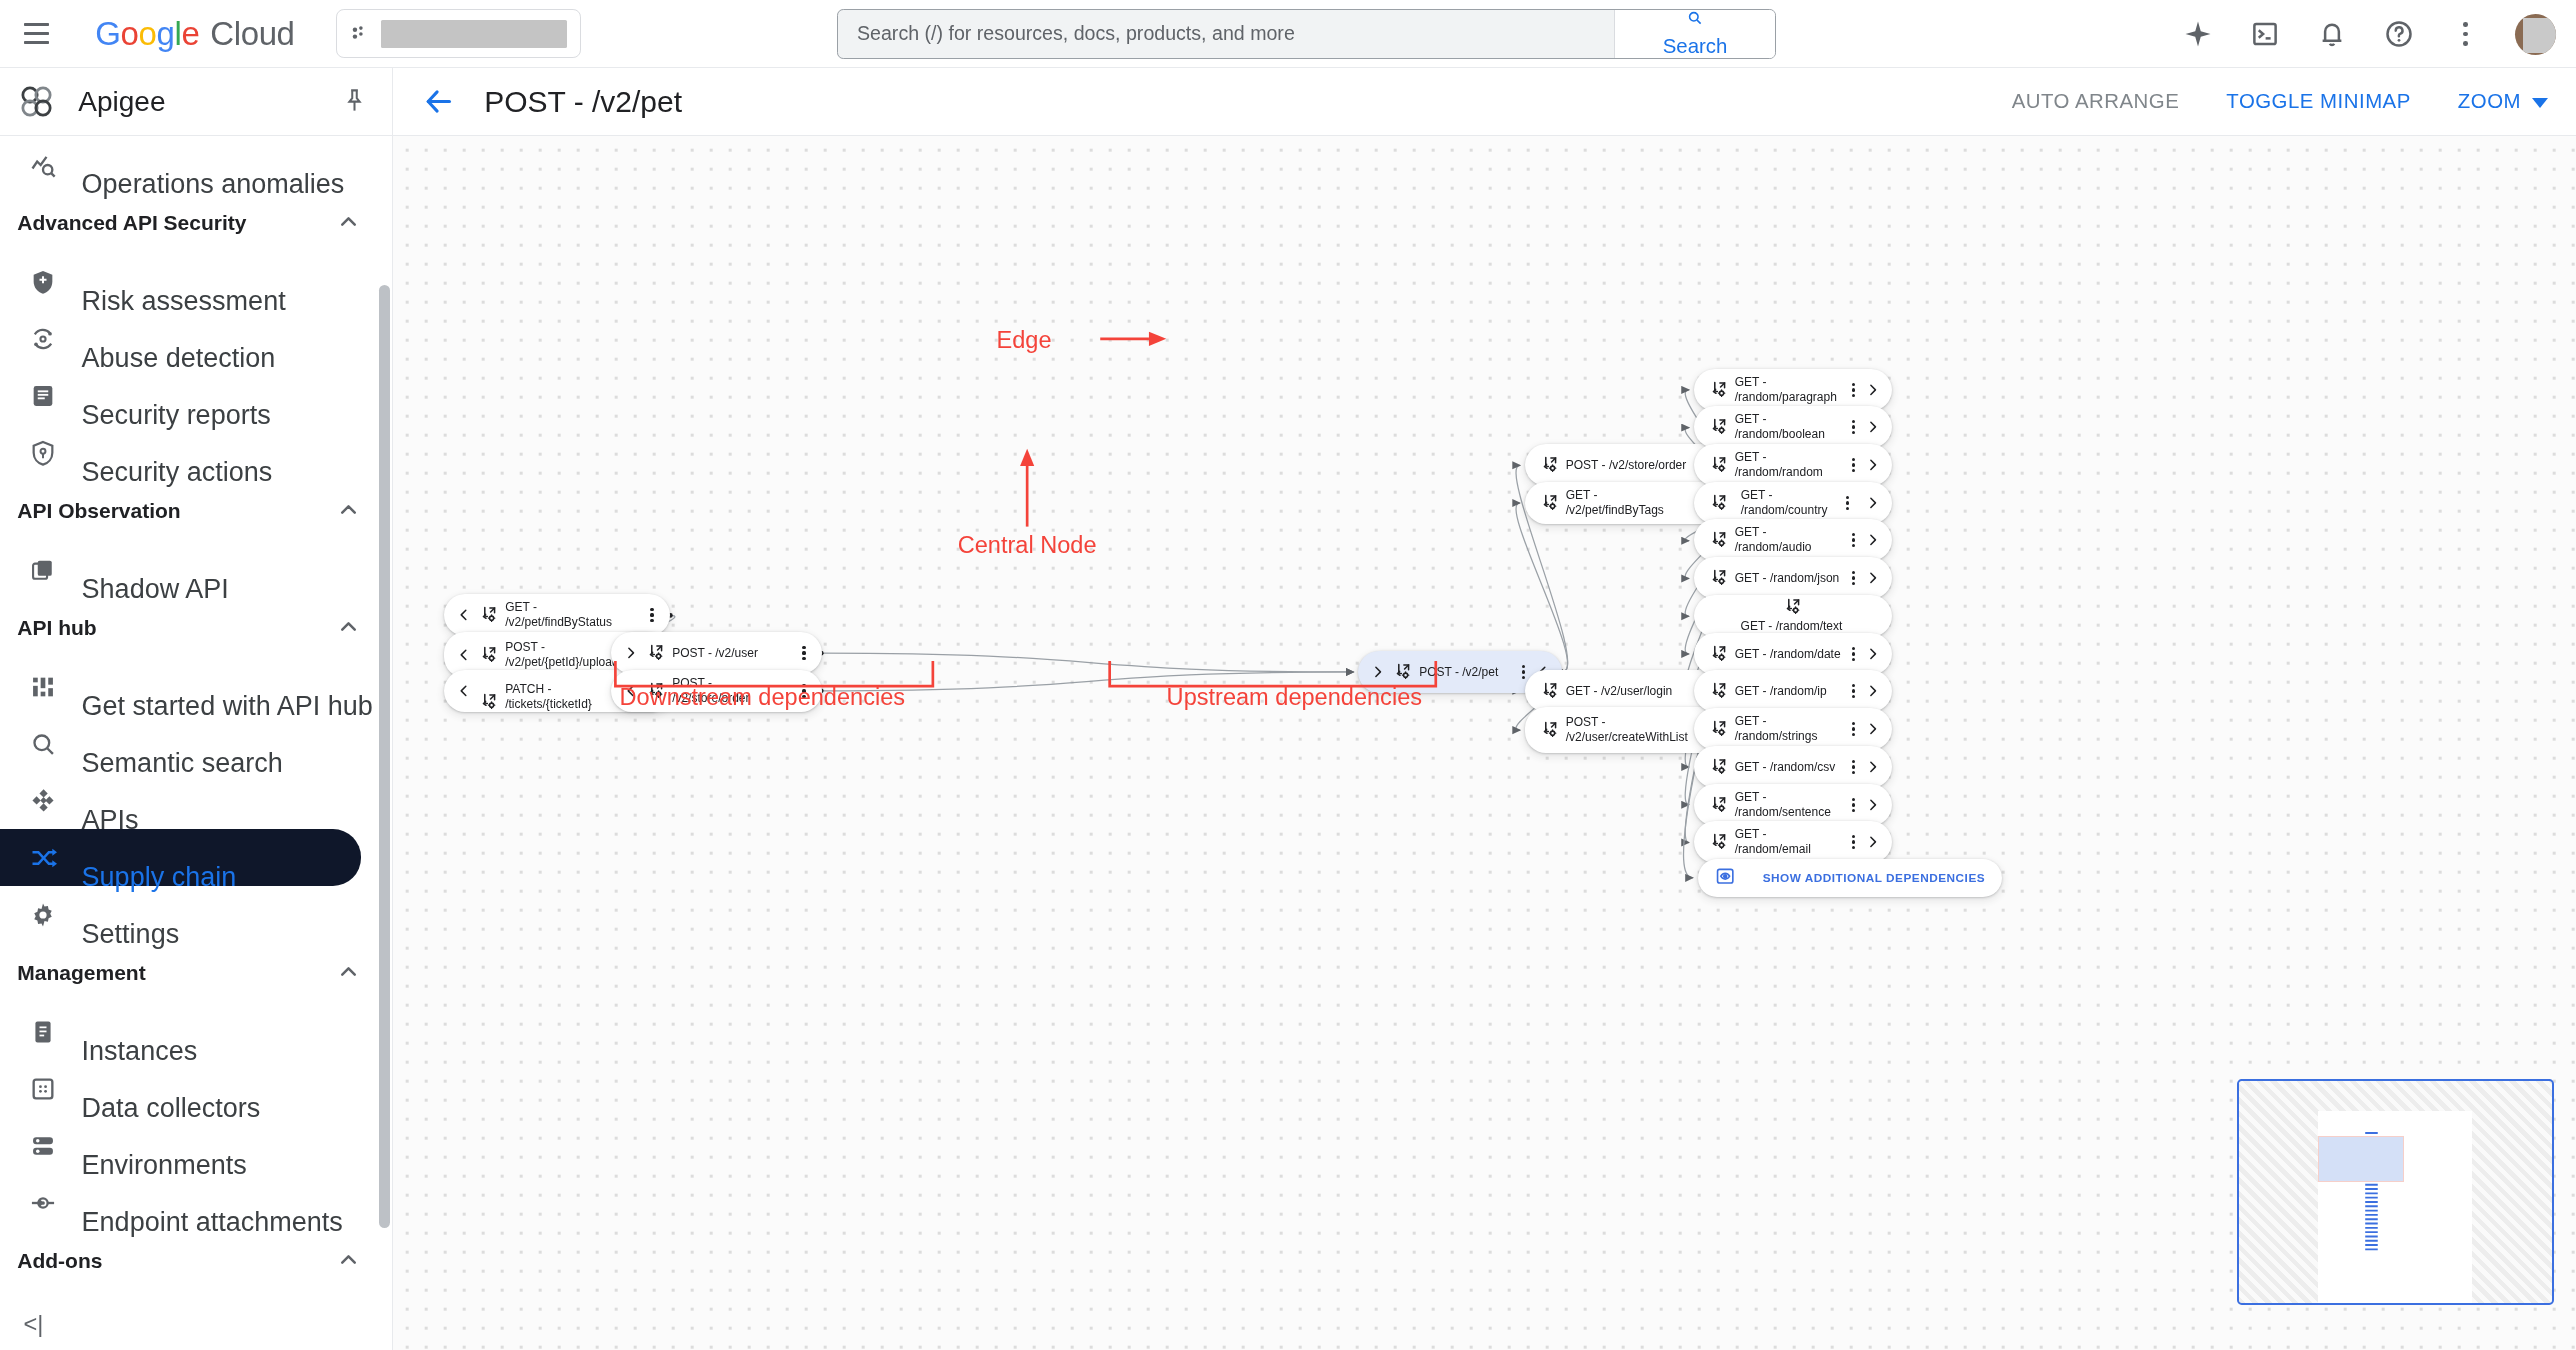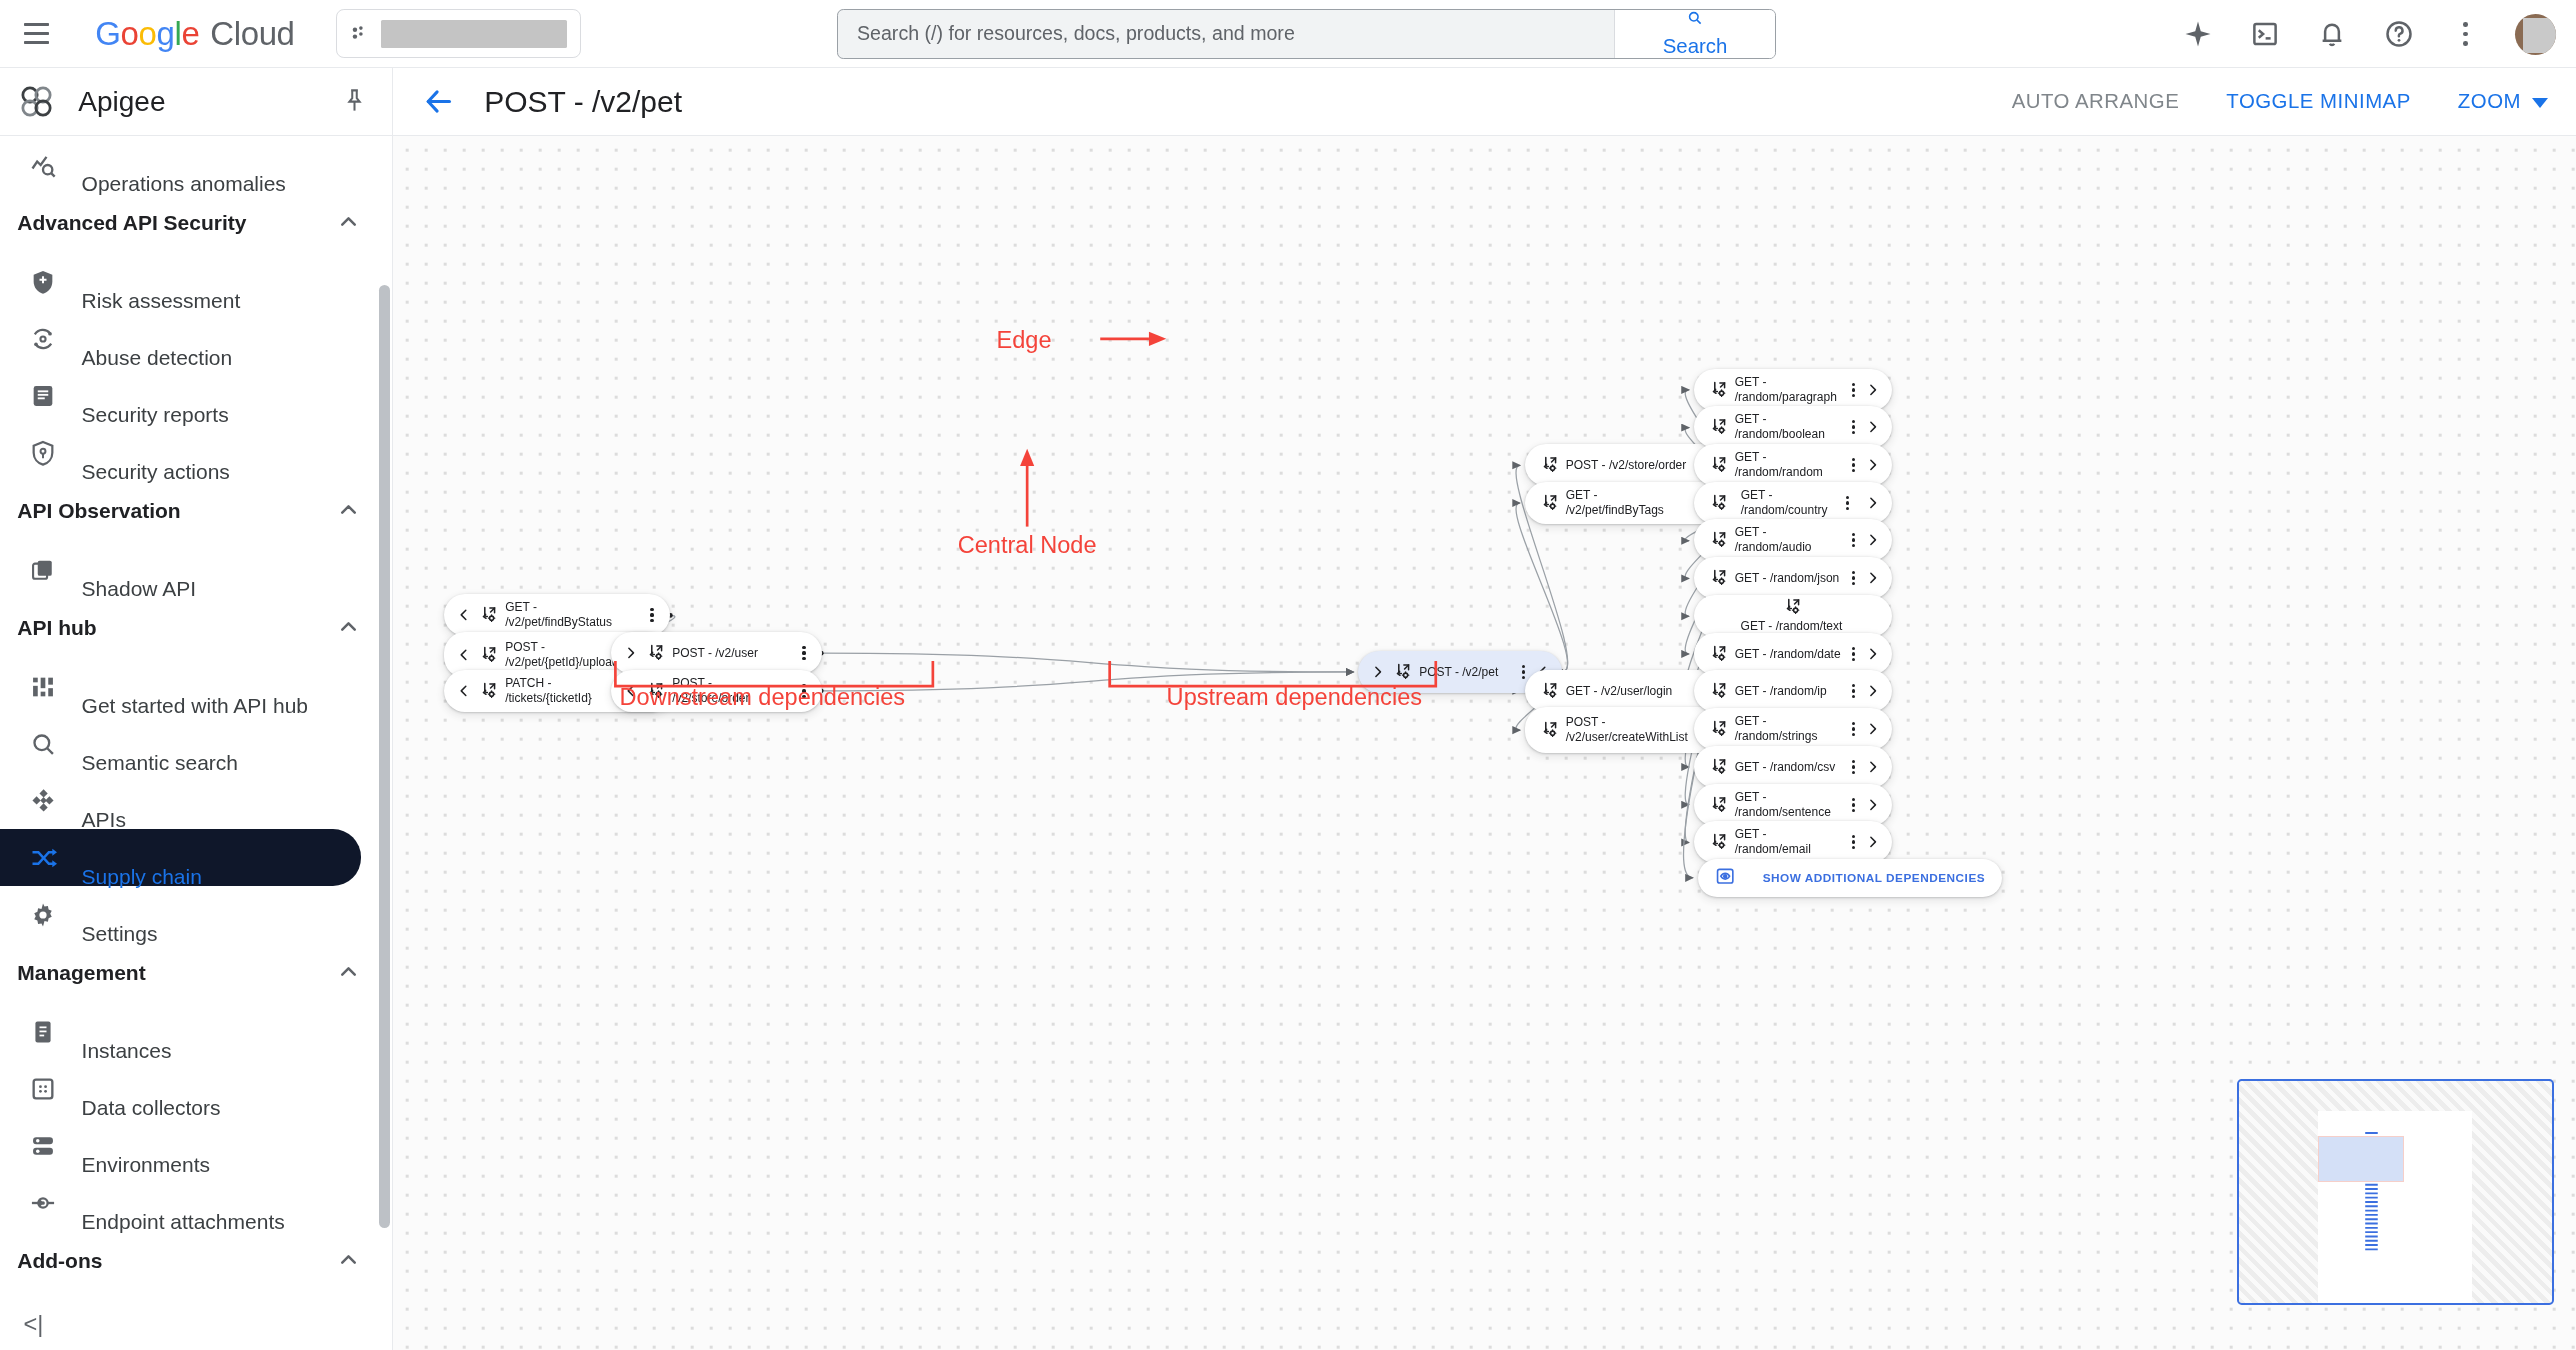--- a/index.html
+++ b/index.html
@@ -55,21 +55,21 @@
   .sidebar{
     position:absolute; left:0; top:68px; width:393px; height:1282px;
     background:#fff; border-right:0.8px solid #e8eaed; overflow:hidden; z-index:30;
   }
   .sb-head{ height:68px; display:flex; align-items:center; padding:0 0 0 17.3px;
             border-bottom:0.8px solid #e8eaed;}
   .sb-title{ font-size:28px; color:#202124; margin-left:22px; flex:1;}
   .pin{ margin-right:23.6px; color:#5f6368; cursor:pointer;}
   .sb-scroll{ position:relative; height:1215px; }
   .sb-item{ height:57px; display:flex; align-items:center; padding-left:28px; gap:23.6px; cursor:pointer;}
-  .sb-item .lbl{ font-size:21px; color:#3c4043; white-space:nowrap;margin-top:39px;}
+  .sb-item .lbl{ font-size:27px; color:#3c4043; white-space:nowrap;margin-top:39px;}
   .sb-item.active{ background:#0f172a; border-radius:0 28px 28px 0; margin-right:31px;}
   .sb-item.active .lbl{ color:#1a73e8;}
   .sb-item.active svg{ color:#1a73e8;}
   .sb-group{ height:60px; display:flex; align-items:center; padding:0 31px 0 17.3px;}
   .sb-group .gl{ flex:1; font-size:21px; font-weight:bold; color:#202124;}
   .sb-ico{ width:30px; height:30px; display:flex; align-items:center; justify-content:center; color:#5f6368; flex:0 0 30px;}
   .sb-scrollbar{ position:absolute; right:1.6px; top:149px; width:11px; height:943px; background:#bdc1c6; border-radius:5.5px;}
   .collapse-btn{ position:absolute; left:23.6px; bottom:12.6px; color:#5f6368; font-size:23.6px; cursor:pointer;}
 
   
@@ -557,21 +557,21 @@
                 <line x1="19.5" y1="3.6" x2="14.8" y2="8.3"></line>
               </svg>
             </span>
             <span class="nlbl">POST - /v2/pet/{petId}/uploadImage</span>
             <span class="kebab">
               <i></i>
               <i></i>
               <i></i>
             </span>
           </div>
-          <div class="node" style="left: 51px; top: 534px; width: 226px;">
+          <div class="node" style="left: 51px; top: 534px; width: 226px; align-items: flex-end;">
             <span class="chev">
               <svg width="15.7" height="15.7" viewBox="0 0 24 24" fill="none" stroke="#202124" stroke-width="2.3" stroke-linecap="round" stroke-linejoin="round">
                 <polyline points="15,5 8,12 15,19"></polyline>
               </svg>
             </span>
             <span class="api-ico">
               <svg width="20.4" height="20.4" viewBox="0 0 24 24" fill="none" stroke="#202124" stroke-width="1.8" stroke-linecap="round">
                 <path d="M8 3v8.5a2 2 0 0 0 2 2h1"></path>
                 <polyline points="9,11 6.6,13.6 9.4,15.6" fill="none"></polyline>
                 <circle cx="16" cy="15.5" r="2.4"></circle>

